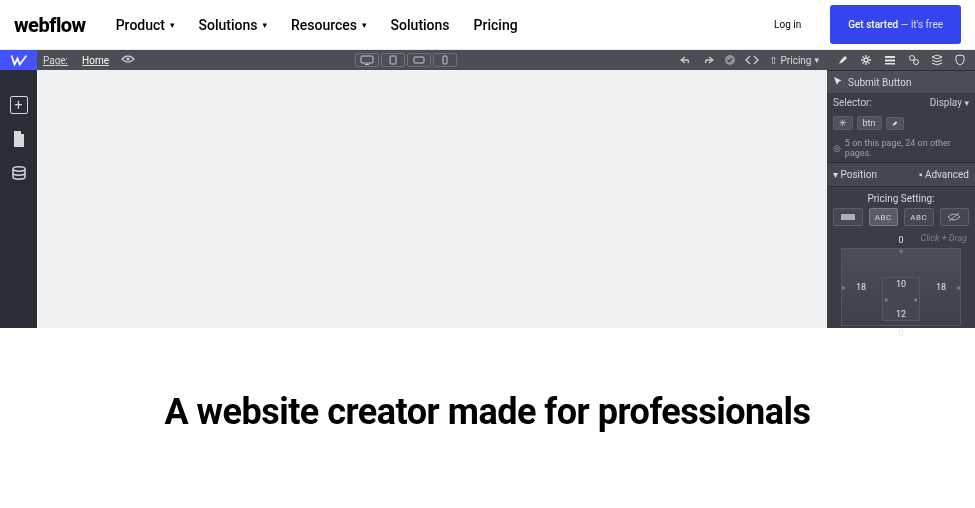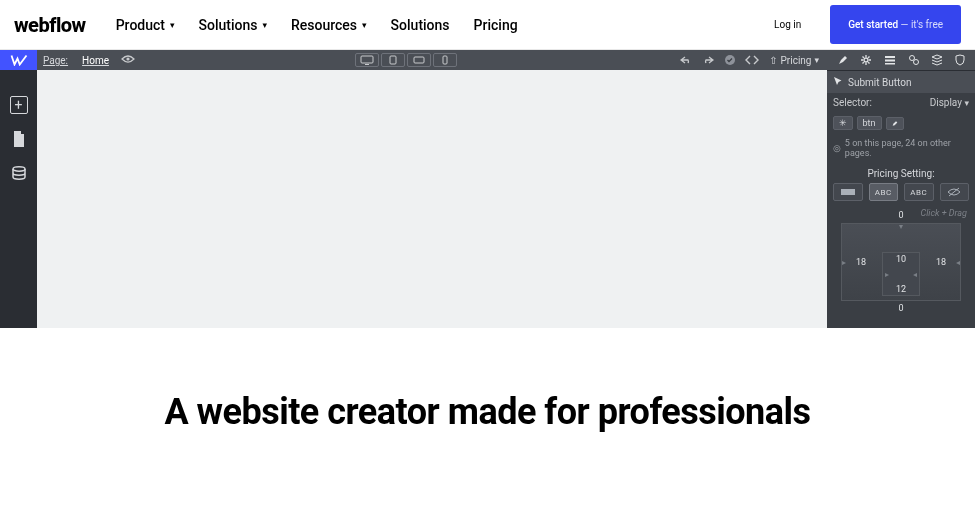--- a/index.html
+++ b/index.html
@@ -243,20 +243,24 @@
       <span class="tag">btn</span>
       <span class="tag brush">
           <svg width="9" height="9" viewBox="0 0 9 9">
             <path d="M1 8 l1 -3 l4 -4 l2 2 l-4 4 z" fill="#e2e4e6"></path>
           </svg>
         </span>
     </div>
     <div class="rc-count">
       <span>◎</span>
       <span>5 on this page, 24 on other pages.</span>
+    </div>
+    <div class="rc-pos-head">
+      <span>▾ <span>Position</span></span>
+      <span>▪ <span>Advanced</span></span>
     </div>
     <div class="rc-ds">Pricing Setting:</div>
     <div class="rc-disp-row">
       <div class="disp-btn">
           <svg width="16" height="8" viewBox="0 0 16 8">
             <rect x="1" y="1" width="14" height="6" fill="#aab0b8"></rect>
           </svg>
         </div>
       <div class="disp-btn active">ABC</div>
       <div class="disp-btn">ABC</div>

